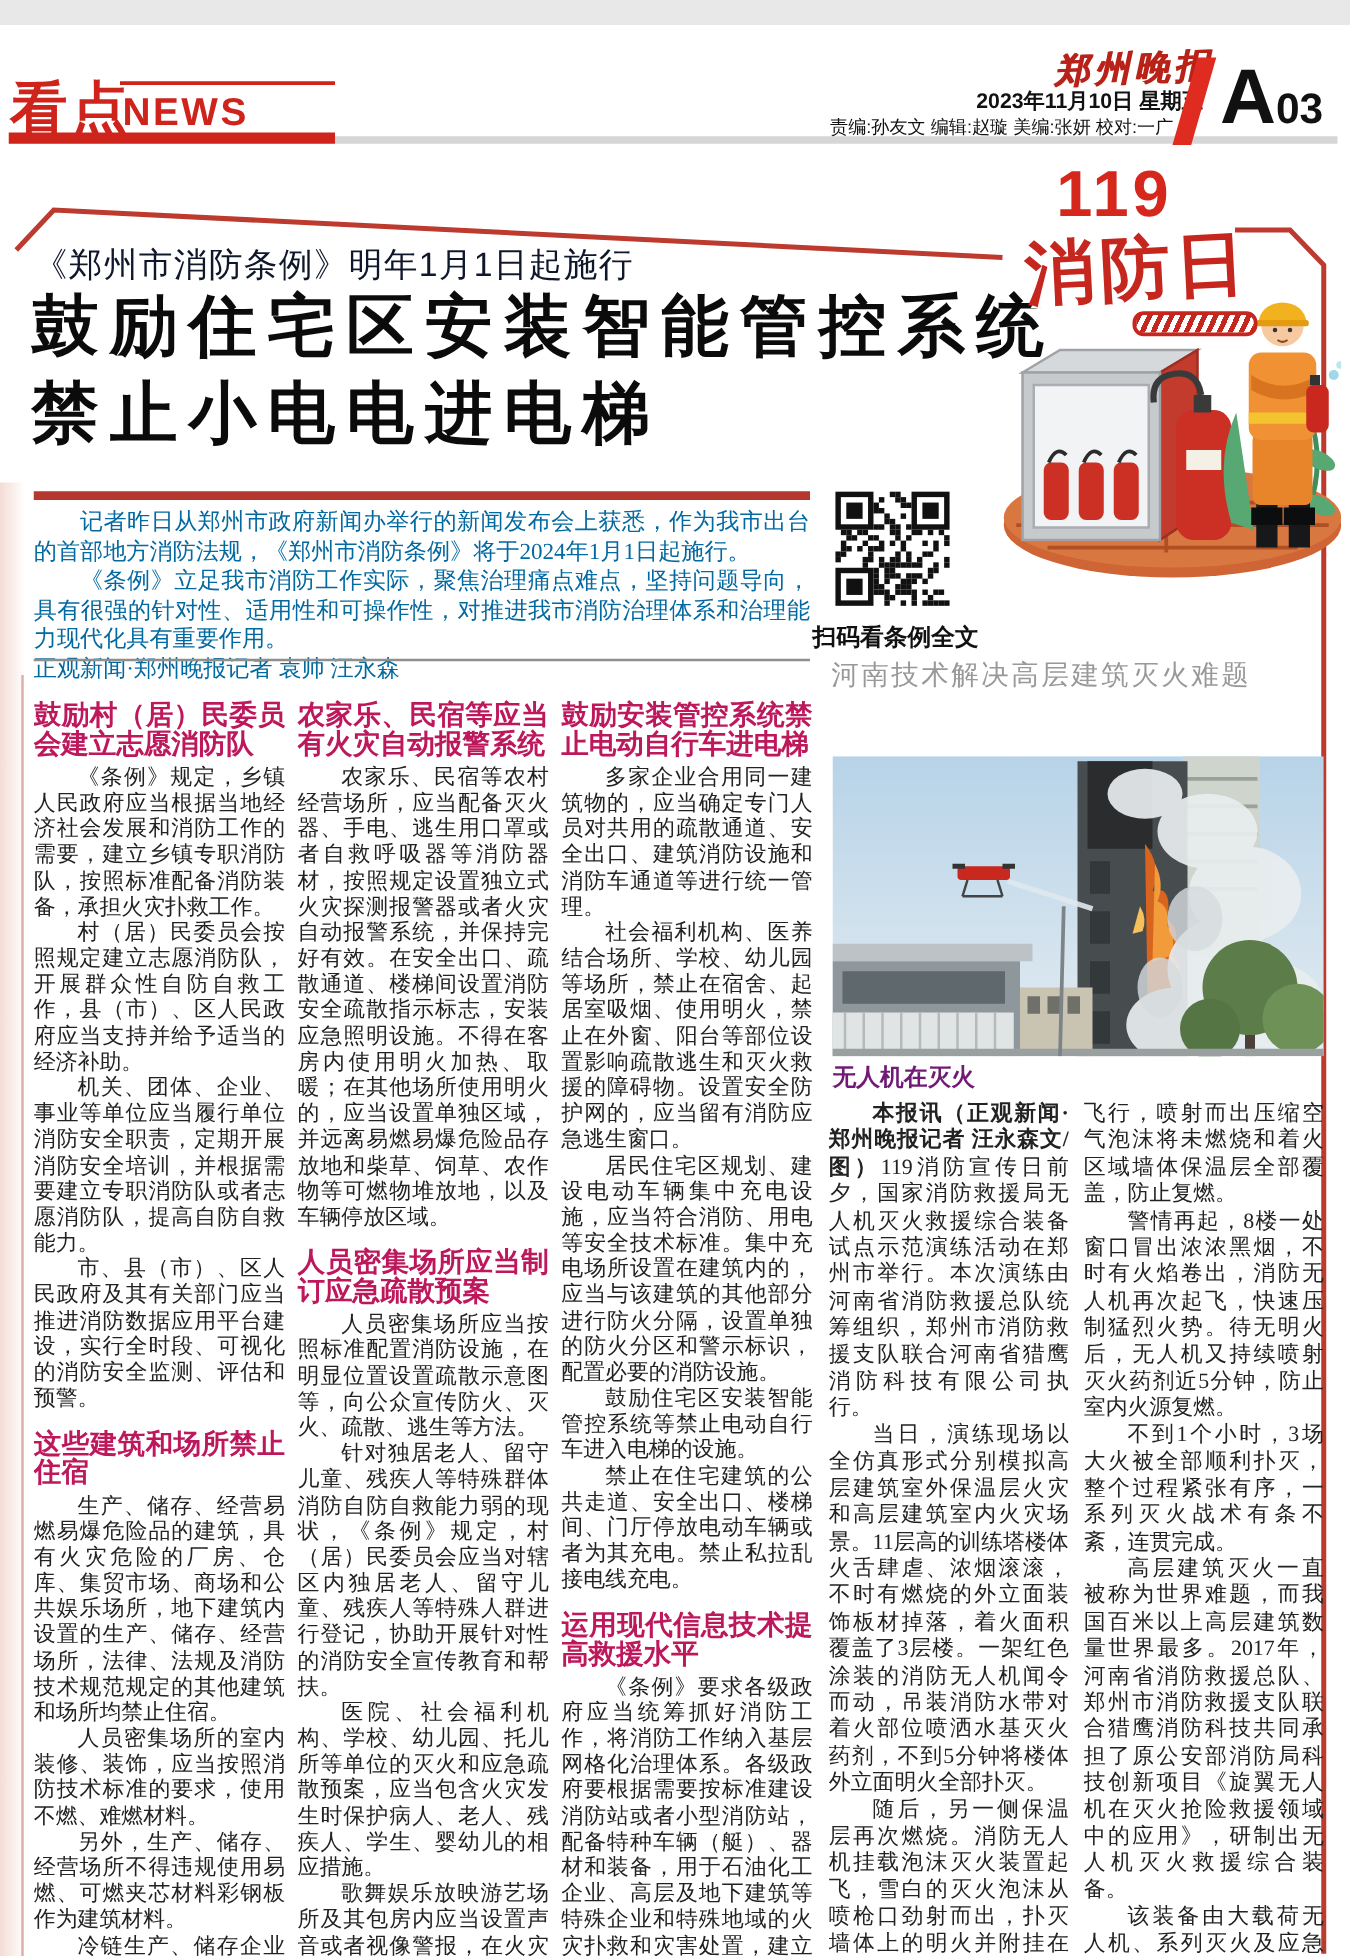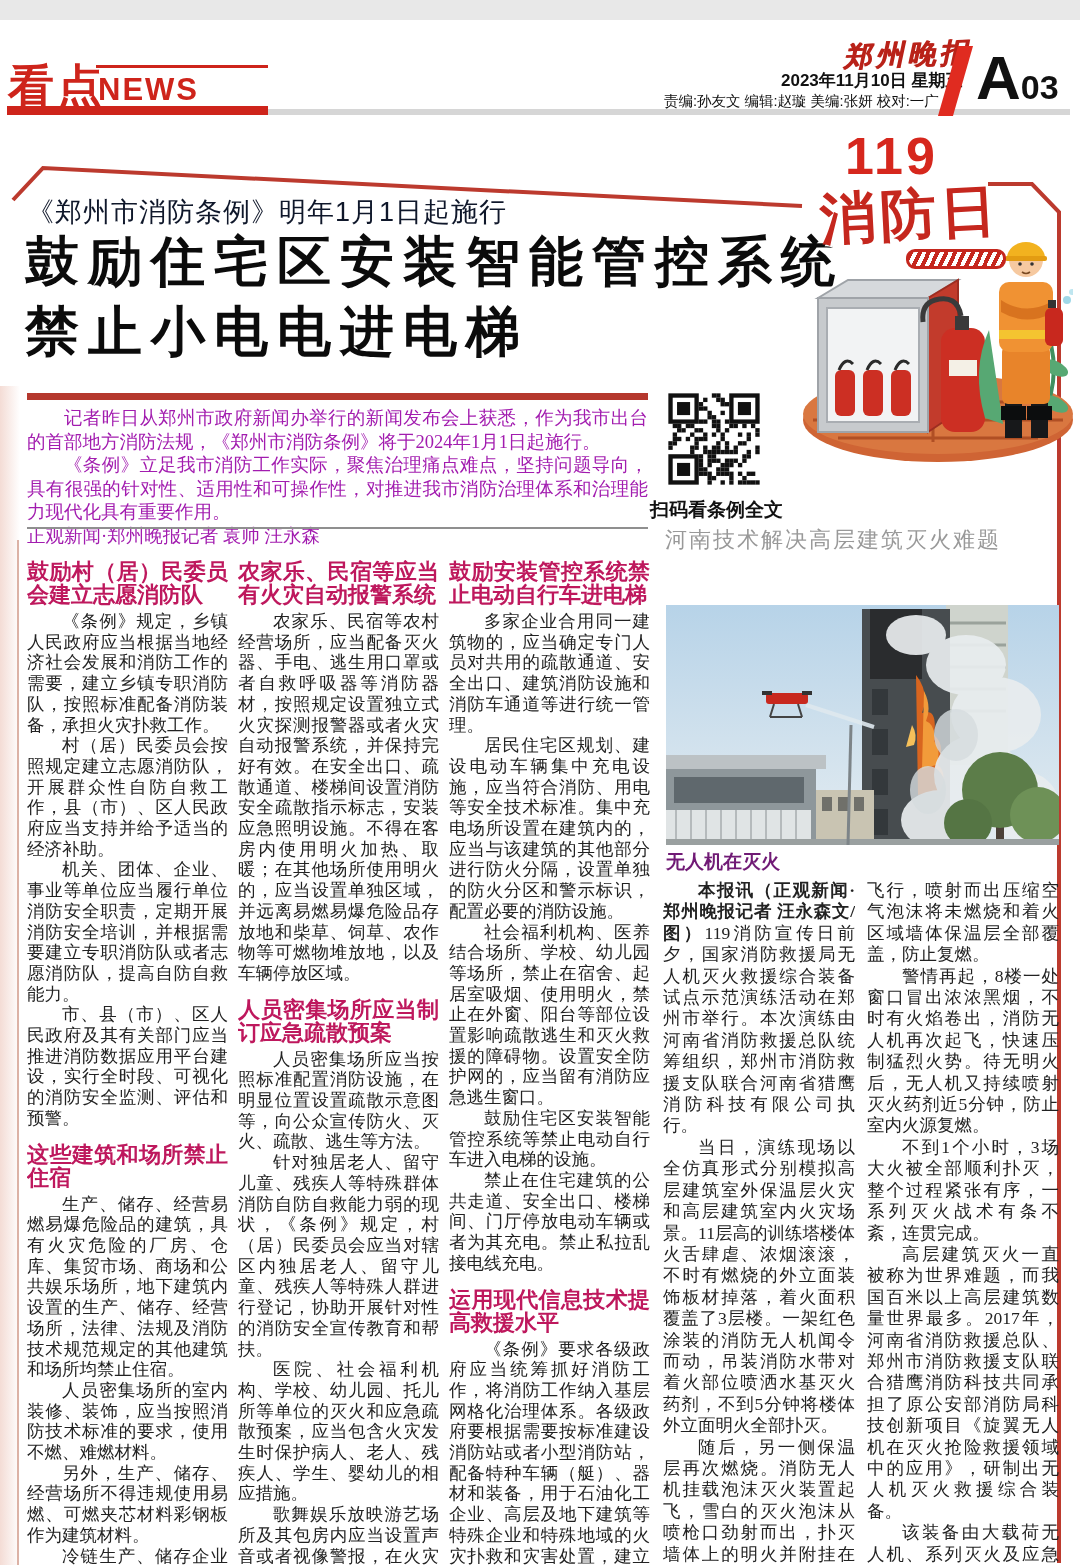--- a/index.html
+++ b/index.html
@@ -20,21 +20,21 @@
   .editors{left:664px;top:72px;font-size:14.5px;color:#111;}
   .slash{left:948px;top:26px;width:15px;height:70px;background:#e02b20;transform:skewX(-16deg);}
   .pageno{left:976px;top:18px;display:flex;align-items:baseline;color:#111;}
   .pageno .big{font-size:62px;font-weight:900;line-height:80px;}
   .pageno .small{font-size:34px;font-weight:900;}
 
   
   .kicker{left:27px;top:174px;font-size:27px;font-weight:400;color:#0f172a;letter-spacing:1px;}
   .headline{left:25px;top:206px;font-size:54px;font-weight:900;color:#0b0b0b;line-height:70px;letter-spacing:9px;}
   .red-bar{left:27px;top:373px;width:621px;height:7px;background:#b5382e;}
-  .intro{left:27px;top:387px;width:621px;font-size:18.5px;line-height:23.6px;text-align:justify;color:#a21caf;}
+  .intro{left:27px;top:387px;width:621px;font-size:18.5px;line-height:23.6px;text-align:justify;color:#0369a1;}
   .intro p{margin:0;text-indent:2em;}
   .intro .byline{text-indent:0;}
   .intro-rule{left:27px;top:507px;width:621px;height:2px;background:#8f8f8f;}
 
   
   .qr-box{left:664px;top:369px;width:100px;height:100px;}
   .qr-caption{left:650px;top:477px;font-size:19px;font-weight:bold;color:#111;}
 
   
   .badge-art{left:793px;top:100px;width:280px;height:350px;}
@@ -318,22 +318,22 @@
       <p class="body-p">农家乐、民宿等农村经营场所，应当配备灭火器、手电、逃生用口罩或者自救呼吸器等消防器材，按照规定设置独立式火灾探测报警器或者火灾自动报警系统，并保持完好有效。在安全出口、疏散通道、楼梯间设置消防安全疏散指示标志，安装应急照明设施。不得在客房内使用明火加热、取暖；在其他场所使用明火的，应当设置单独区域，并远离易燃易爆危险品存放地和柴草、饲草、农作物等可燃物堆放地，以及车辆停放区域。</p>
       <h3 class="sec-h">人员密集场所应当制订应急疏散预案</h3>
       <p class="body-p">人员密集场所应当按照标准配置消防设施，在明显位置设置疏散示意图等，向公众宣传防火、灭火、疏散、逃生等方法。</p>
       <p class="body-p">针对独居老人、留守儿童、残疾人等特殊群体消防自防自救能力弱的现状，《条例》规定，村（居）民委员会应当对辖区内独居老人、留守儿童、残疾人等特殊人群进行登记，协助开展针对性的消防安全宣传教育和帮扶。</p>
       <p class="body-p">医院、社会福利机构、学校、幼儿园、托儿所等单位的灭火和应急疏散预案，应当包含火灾发生时保护病人、老人、残疾人、学生、婴幼儿的相应措施。</p>
       <p class="body-p">歌舞娱乐放映游艺场所及其包房内应当设置声音或者视像警报，在火灾发生初期及时播送火灾警报，引导人员安全疏散。</p>
     </div>
   <div class="abs reg-col c3">
       <h3 class="sec-h">鼓励安装管控系统禁止电动自行车进电梯</h3>
       <p class="body-p">多家企业合用同一建筑物的，应当确定专门人员对共用的疏散通道、安全出口、建筑消防设施和消防车通道等进行统一管理。</p>
+      <p class="body-p">社会福利机构、医养结合场所、学校、幼儿园等场所，禁止在宿舍、起居室吸烟、使用明火，禁止在外窗、阳台等部位设置影响疏散逃生和灭火救援的障碍物。设置安全防护网的，应当留有消防应急逃生窗口。</p>
       <p class="body-p">居民住宅区规划、建设电动车辆集中充电设施，应当符合消防、用电等安全技术标准。集中充电场所设置在建筑内的，应当与该建筑的其他部分进行防火分隔，设置单独的防火分区和警示标识，配置必要的消防设施。</p>
-      <p class="body-p">社会福利机构、医养结合场所、学校、幼儿园等场所，禁止在宿舍、起居室吸烟、使用明火，禁止在外窗、阳台等部位设置影响疏散逃生和灭火救援的障碍物。设置安全防护网的，应当留有消防应急逃生窗口。</p>
       <p class="body-p">鼓励住宅区安装智能管控系统等禁止电动自行车进入电梯的设施。</p>
       <p class="body-p">禁止在住宅建筑的公共走道、安全出口、楼梯间、门厅停放电动车辆或者为其充电。禁止私拉乱接电线充电。</p>
       <h3 class="sec-h">运用现代信息技术提高救援水平</h3>
       <p class="body-p">《条例》要求各级政府应当统筹抓好消防工作，将消防工作纳入基层网格化治理体系。各级政府要根据需要按标准建设消防站或者小型消防站，配备特种车辆（艇）、器材和装备，用于石油化工企业、高层及地下建筑等特殊企业和特殊地域的火灾扑救和灾害处置，建立专业的消防队伍，运用现代信息技术手段提升火灾预防、扑救和应急救援水平。</p>
     </div>
 
   <div class="abs r-kicker sans">河南技术解决高层建筑灭火难题</div>
 
   <svg class="abs photo" viewBox="0 0 393 240">
     <defs>

